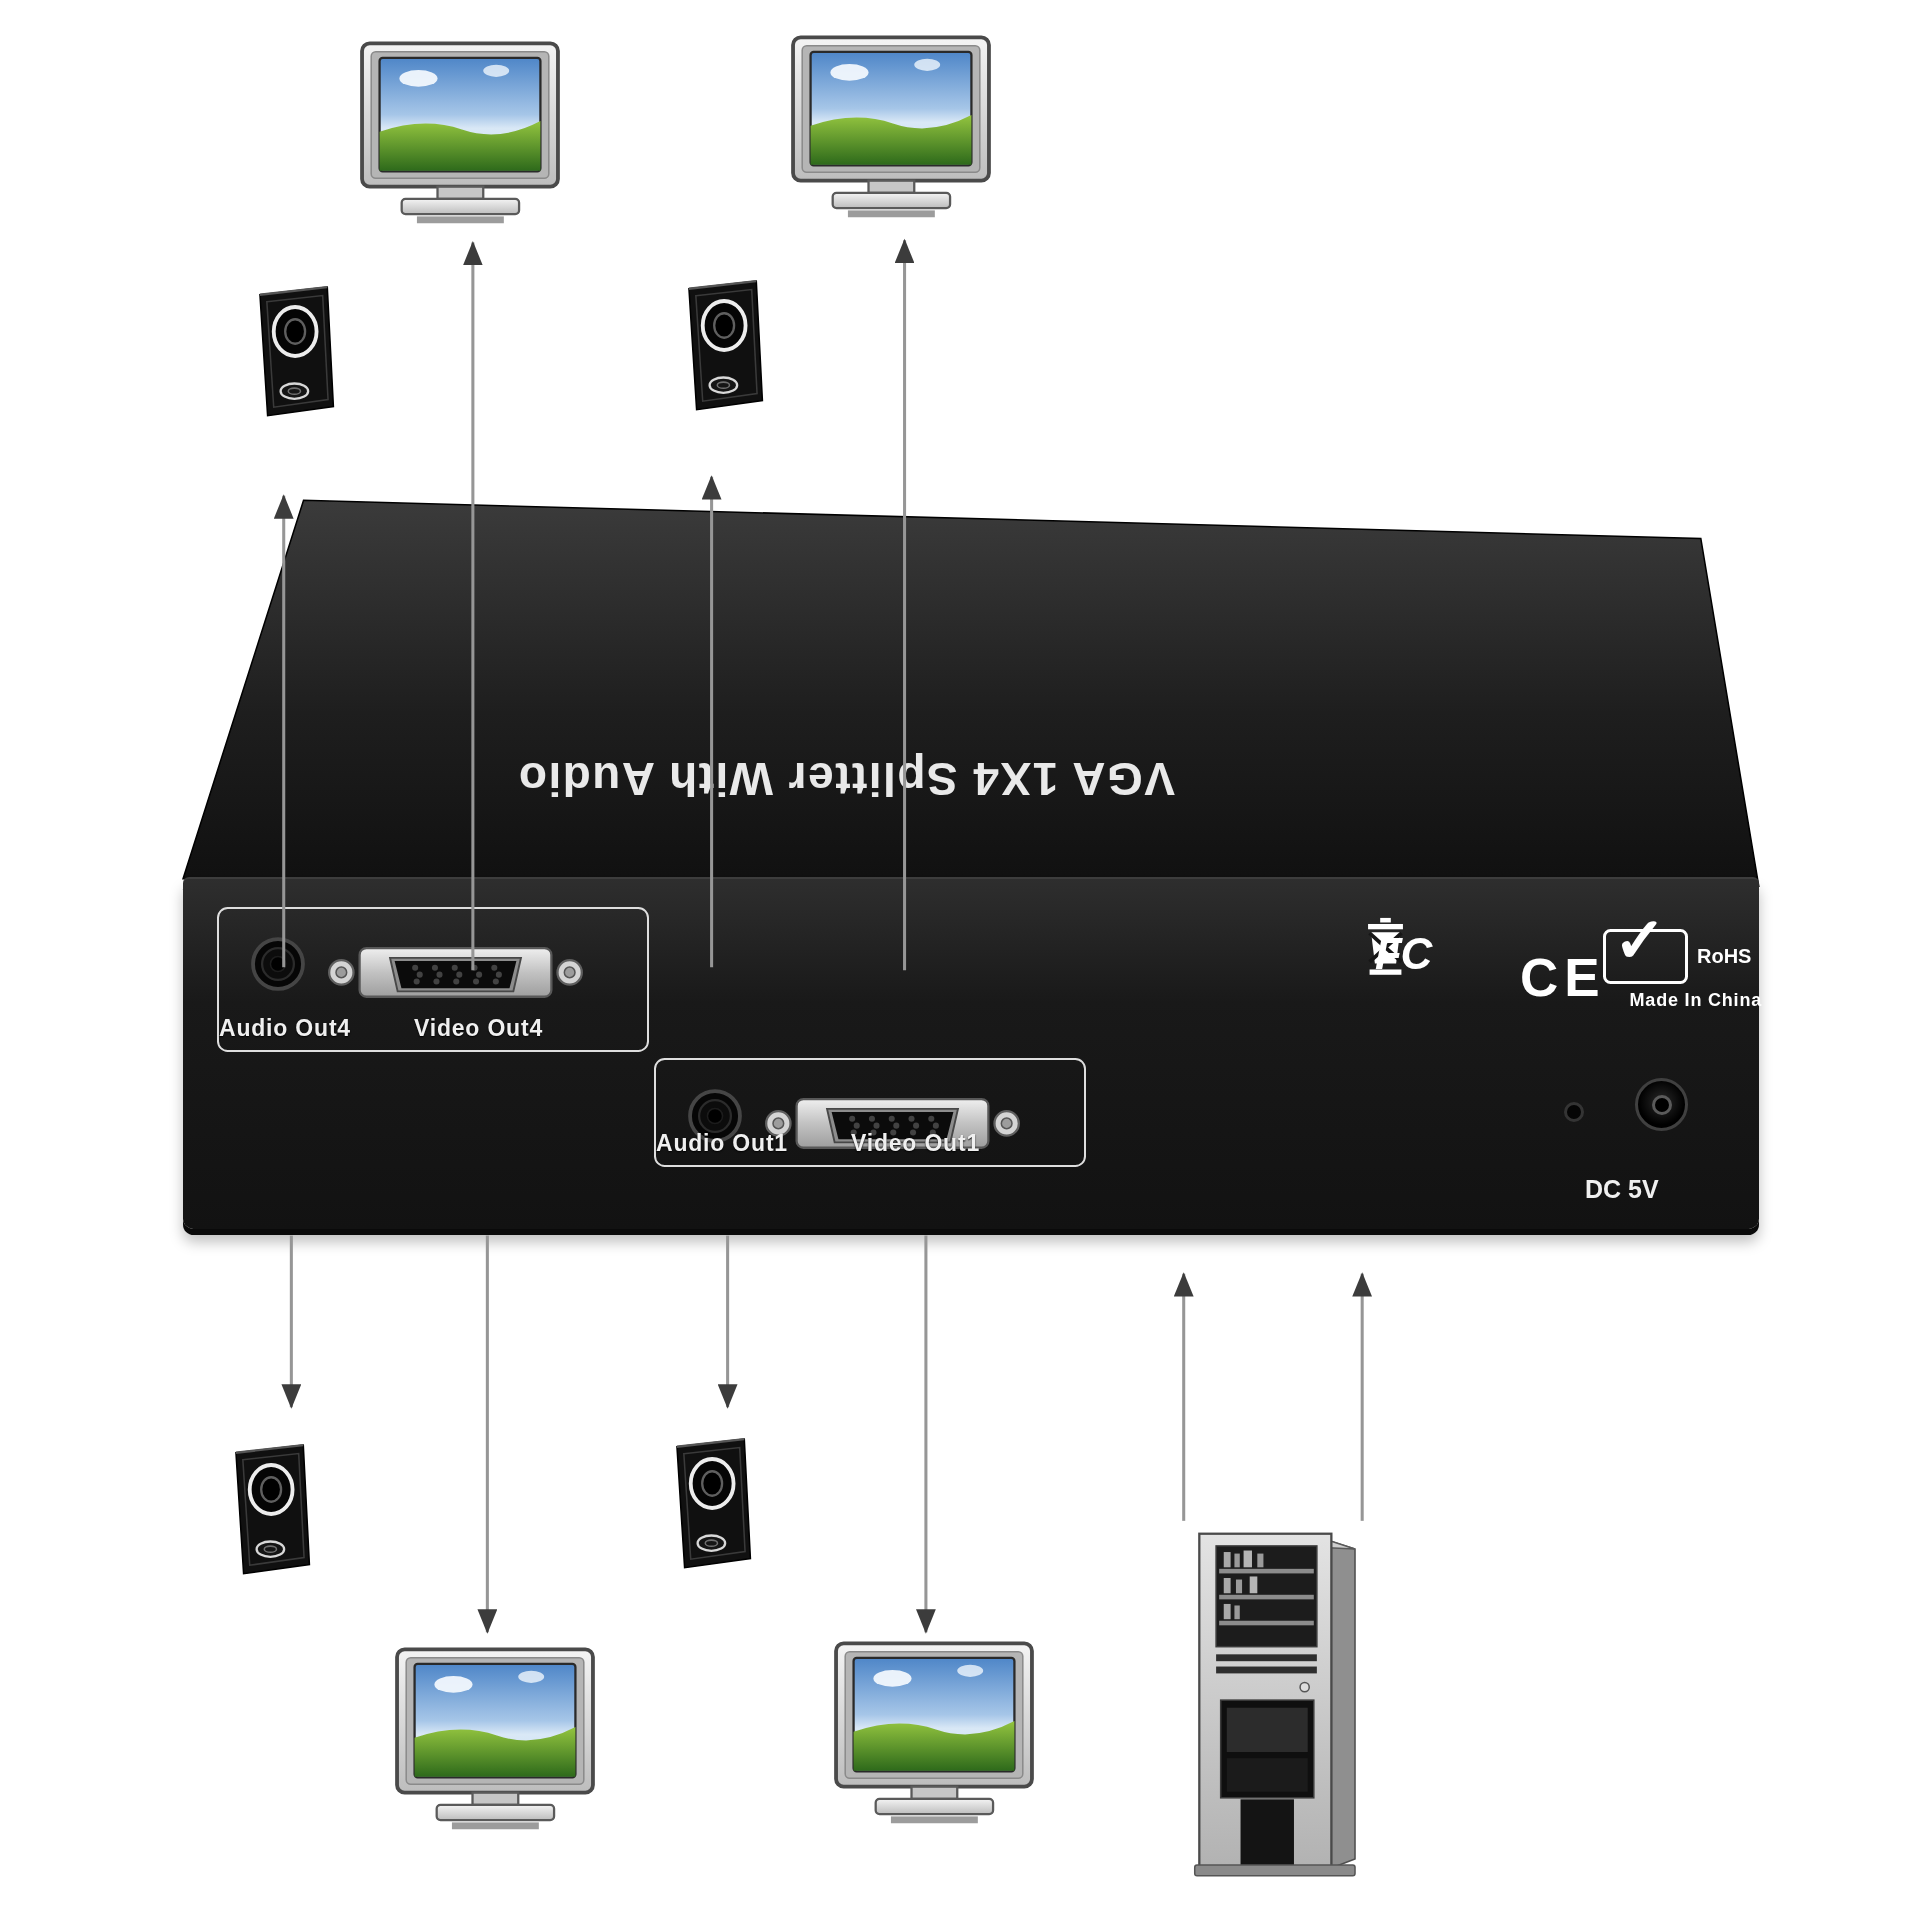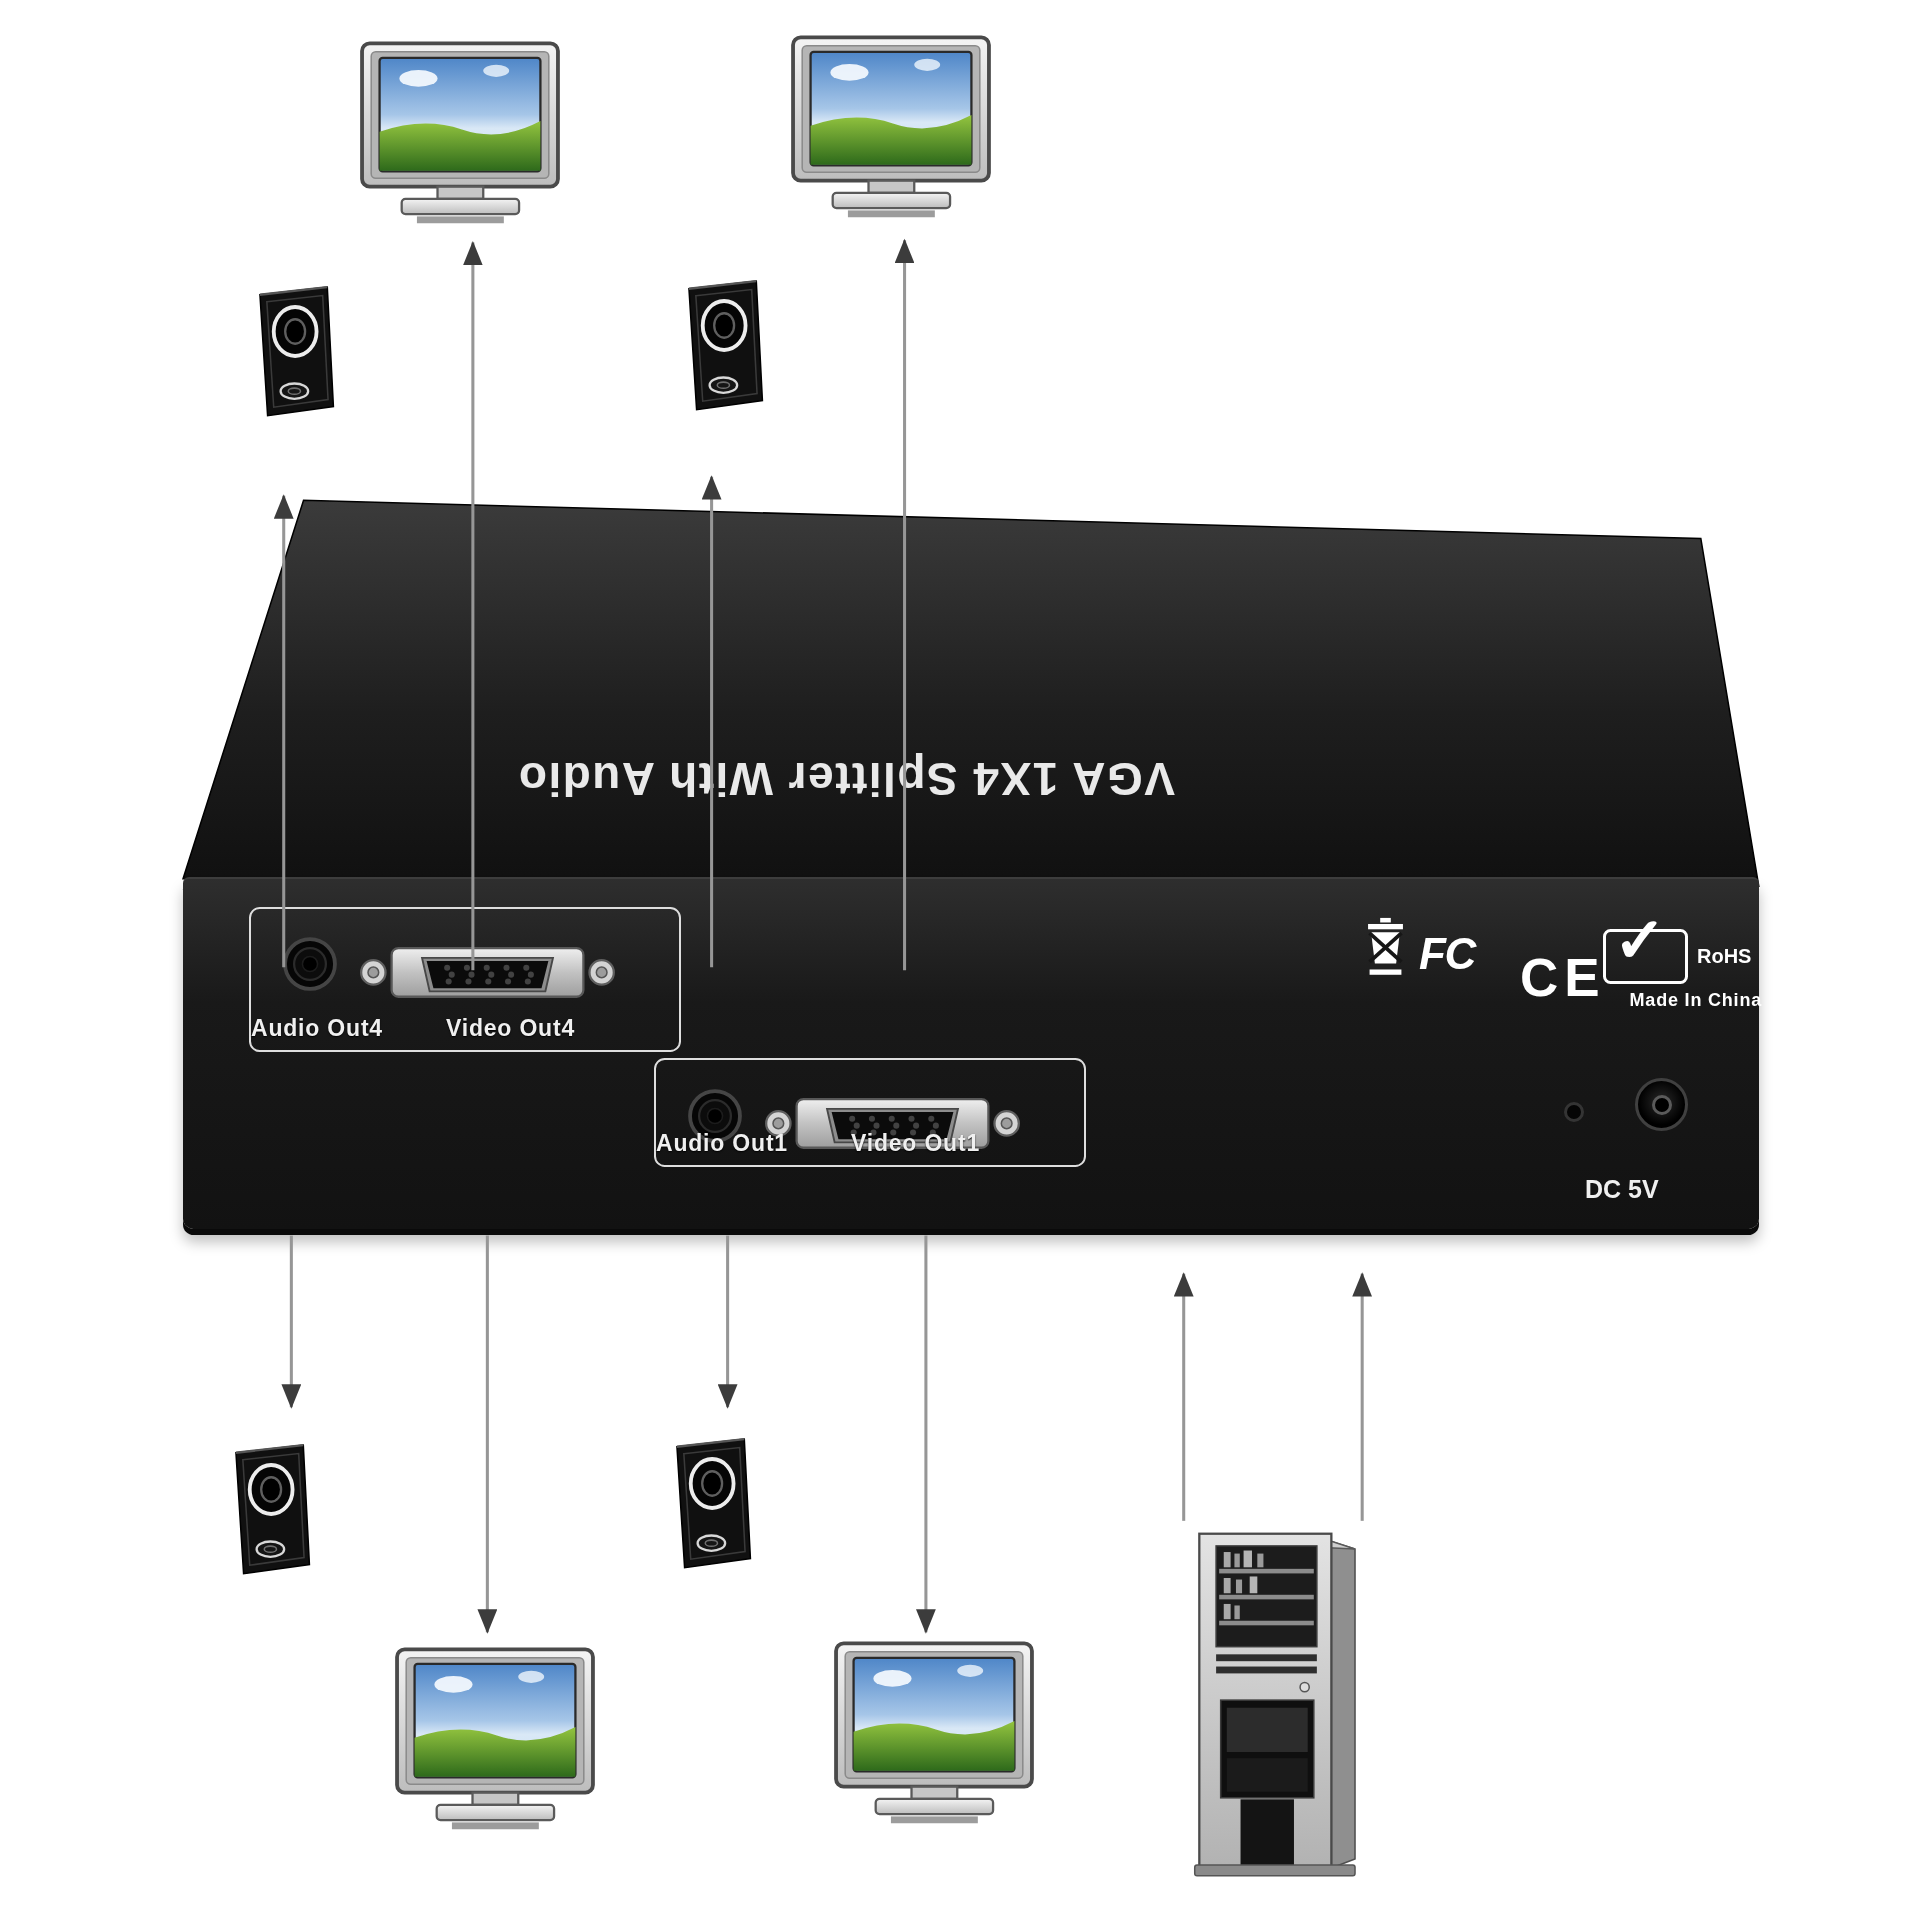--- a/index.html
+++ b/index.html
@@ -33,21 +33,21 @@
     background:#050505; border:3.1px solid #343434; }
   .dc-jack { position:absolute; left:1452px; top:199px; width:53px; height:53px; border-radius:50%;
     background:radial-gradient(circle at 50% 45%, #2a2a2a 0%, #000 65%); border:3.8px solid #404040; }
   .dc-jack .hole { position:absolute; left:50%; top:50%; width:20px; height:20px; margin:-10px 0 0 -10px;
     border-radius:50%; background:#000; border:3.1px solid #5a5a5a; }
   .dc-label { position:absolute; left:1402px; top:296px; width:153px; text-align:left;
     font-size:25px; font-weight:700; color:#f0f0f0; }
 
   
   .weee { position:absolute; left:1179px; top:37px; width:47px; height:66px; }
-  .fcc-mark { position:absolute; left:1236px; top:50px; font-size:44px; font-weight:800;
+  .fcc-mark { position:absolute; left:1192px; top:50px; font-size:44px; font-weight:800;
     color:#fff; letter-spacing:-1.5px; font-style:italic; }
   .ce-mark { position:absolute; left:1337px; top:68px; font-size:53px; font-weight:700;
     color:#fff; letter-spacing:6.1px; }
   .rohs-box { position:absolute; left:1420px; top:50px; width:85px; height:55px;
     border:3.8px solid #fff; border-radius:7.6px; }
   .rohs-check { position:absolute; left:7.6px; top:-23px; font-size:63px; font-weight:700;
     color:#fff; line-height:1; }
   .rohs-text { position:absolute; left:1514px; top:66px; font-size:20px; font-weight:700; color:#fff; }
   .made-in { position:absolute; left:1289px; top:111px; width:290px; text-align:right;
     font-size:18px; font-weight:700; color:#fff; letter-spacing:0.8px; }
@@ -203,21 +203,21 @@
 <div class="canvas">
 
   <svg class="bg-svg" width="1922" height="1919" viewBox="0 0 2520 2516">
     <polygon points="240,1152 398,656 2230,706 2306,1162" fill="url(#gtop)" stroke="#000" stroke-width="2"></polygon>
   </svg>
 
   <div class="device-title">VGA 1X4 Splitter With Audio</div>
 
   <div class="front-panel">
 
-    <div class="port-group" style="left:34px; top:27.5px; width:432px; height:145px;margin-left:32px;">
+    <div class="port-group" style="left:34px; top:27.5px; width:432px; height:145px;">
       <svg class="jack-svg" viewBox="0 0 74 74">
           <use href="#sym-jack"></use>
         </svg>
       <svg class="vga-svg" viewBox="0 0 340 113">
           <use href="#sym-vga-out"></use>
         </svg>
       <span class="port-label audio-label">Audio Out4</span>
       <span class="port-label video-label">Video Out4</span>
     </div>
 

